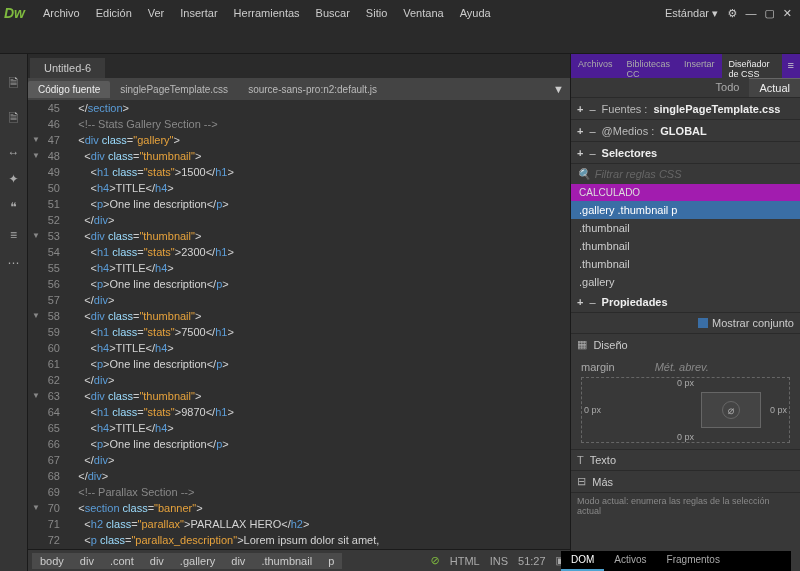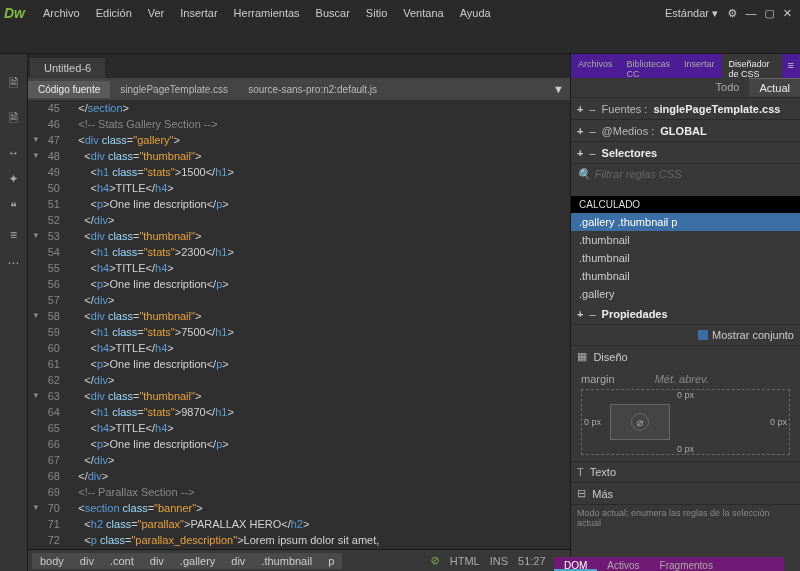--- a/index.html
+++ b/index.html
@@ -63,45 +63,45 @@
 .rp-subtab { padding: 3px 10px; color: #aaa; cursor: pointer; }
 .rp-subtab.active { background: #444; color: #eee; border-top: 1px solid #666; }
 
 .rp-section-row { display: flex; align-items: center; height: 22px; padding: 0 6px; border-bottom: 1px solid #2a2a2a; gap: 6px; }
 .rp-plus { color: #ccc; cursor: pointer; font-weight: bold; }
 .rp-minus { color: #ccc; cursor: pointer; }
 .rp-label { color: #bbb; }
 .rp-value { color: #eee; font-weight: bold; }
 
 .rp-filter { height: 20px; display: flex; align-items: center; padding: 0 6px; color: #666; font-style: italic; gap: 4px;}
-.rp-computed { background: #000000; color: #ddd; padding: 3px 8px; font-size: 10px; margin-top: 12px; }
+.rp-computed { background: #a21caf; color: #ddd; padding: 3px 8px; font-size: 10px; }
 .rp-selector-list { }
 .rp-selector { padding: 3px 8px; color: #ccc; cursor: pointer; }
 .rp-selector.active { background: #3a6ea5; color: #fff; }
 .rp-check-row { display: flex; justify-content: flex-end; align-items: center; padding: 4px 6px; gap: 4px; }
 .rp-check { width: 10px; height: 10px; background: #3a6ea5; display: inline-block; }
 
 .rp-group-hdr { display: flex; align-items: center; padding: 4px 6px; gap: 6px; color: #ccc; border-top: 1px solid #2a2a2a; }
 .rp-box-icon { color: #aaa; }
 
 .boxmodel { padding: 6px 10px; }
 .boxmodel .label-row { color: #aaa; font-size: 10px; display:flex; gap: 40px;}
-.boxmodel .margin-box { border: 1px dashed #666; padding: 14px 28px; position: relative; margin-top: 4px; text-align: left;}
+.boxmodel .margin-box { border: 1px dashed #666; padding: 14px 28px; position: relative; margin-top: 4px; text-align: right;}
 .boxmodel .val { position: absolute; color: #aaa; font-size: 9px; }
 .boxmodel .val.top { top: 0; left: 50%; transform: translateX(-50%); }
 .boxmodel .val.bottom { bottom: 0; left: 50%; transform: translateX(-50%); }
 .boxmodel .val.left { left: 2px; top: 50%; transform: translateY(-50%); }
 .boxmodel .val.right { right: 2px; top: 50%; transform: translateY(-50%); }
 .boxmodel .inner { background: #444; border: 1px solid #666; padding: 8px 20px; display: inline-block;}
 .boxmodel .link-icon { color: #aaa; border: 1px solid #666; border-radius: 50%; width: 18px; height: 18px; display: inline-flex; align-items: center; justify-content: center;}
 
 .rp-color-row { display: flex; align-items: center; padding: 4px 8px; gap: 8px; color: #ccc; }
 .swatch { width: 12px; height: 12px; background: #a3a3a3; border: 1px solid #666; }
 
-.rp-bottom-tabs { position: absolute; bottom: 0; right: 16px; width: 230px; height: 14px; background: #701a75; display: flex; }
+.rp-bottom-tabs { position: absolute; bottom: 0; right: 9px; width: 230px; height: 20px; background: #000000; display: flex; }
 .rp-bottom-tab { padding: 3px 10px; color: #aaa; cursor: pointer; font-size: 10px; }
 .rp-bottom-tab.active { color: #fff; border-bottom: 2px solid #4fa3d1; }
 .rp-mode-text { font-size: 9px; color: #888; padding: 3px 6px; border-top: 1px solid #2a2a2a;}
 </style>
 </head>
 <body>
 
 <div class="menubar">
   <span class="logo">Dw</span>
   <span id="menu-items"><span class="menubar-item">Archivo</span><span class="menubar-item">Edición</span><span class="menubar-item">Ver</span><span class="menubar-item">Insertar</span><span class="menubar-item">Herramientas</span><span class="menubar-item">Buscar</span><span class="menubar-item">Sitio</span><span class="menubar-item">Ventana</span><span class="menubar-item">Ayuda</span></span>

